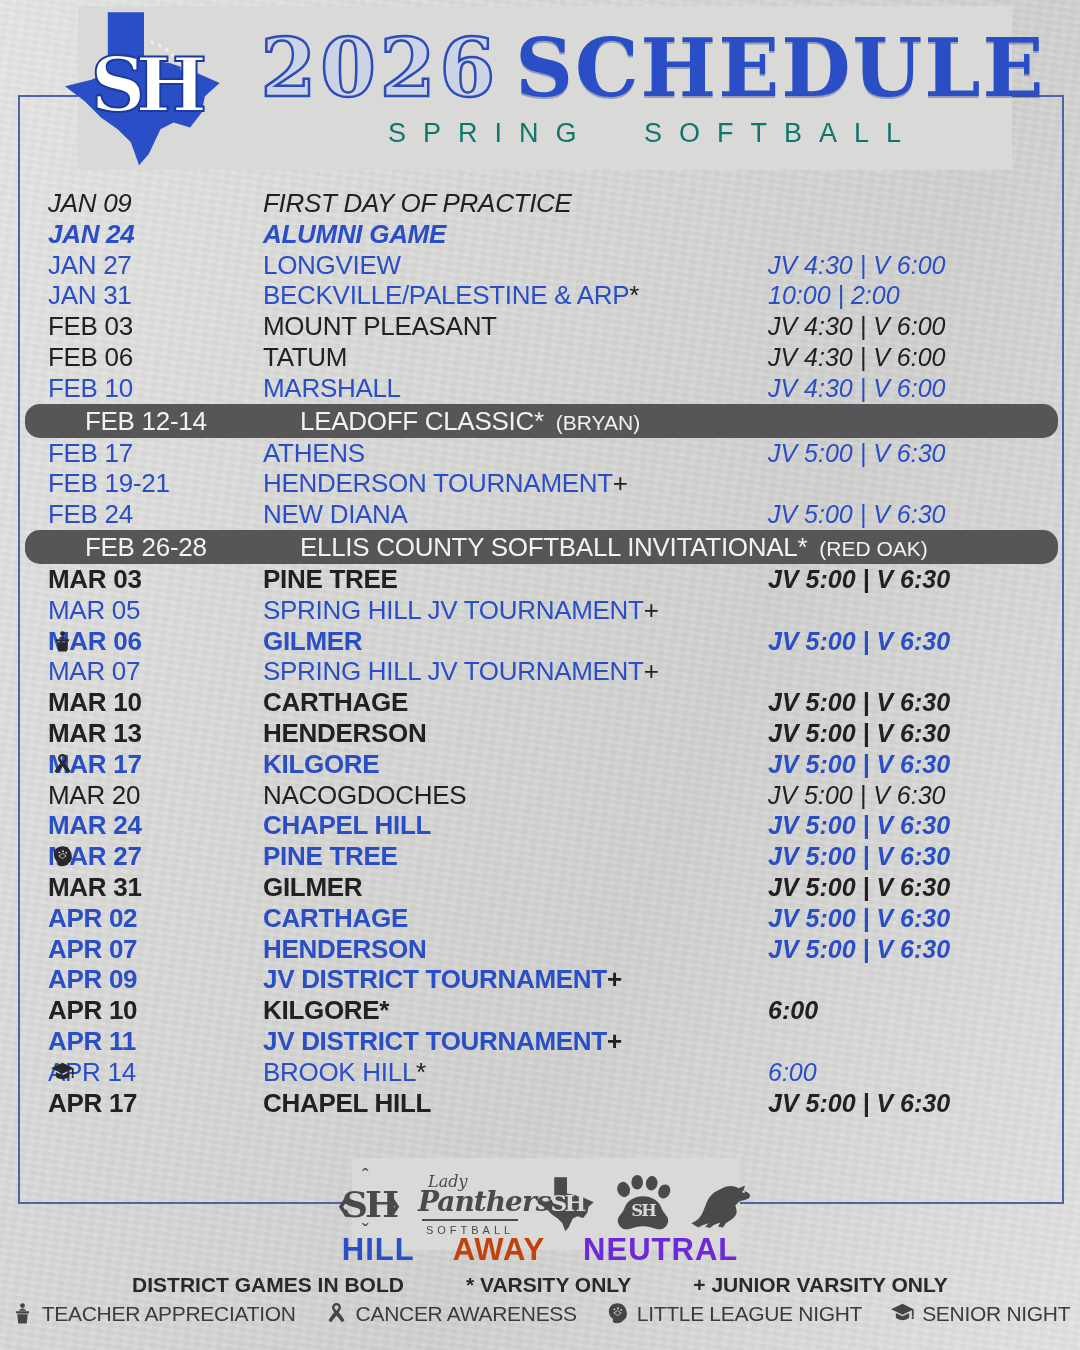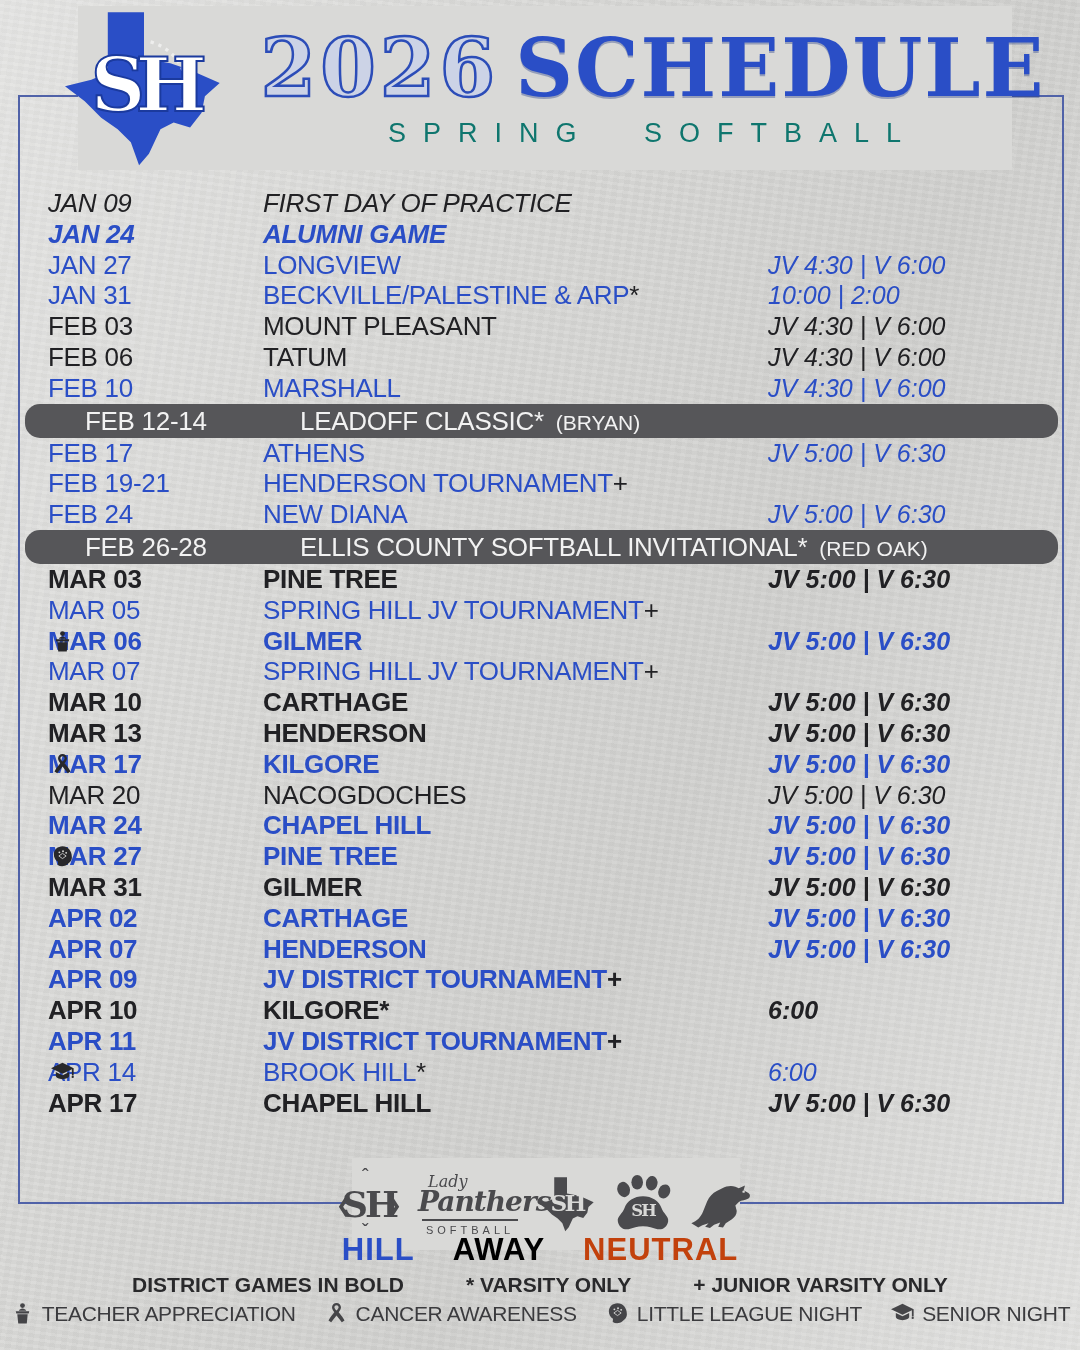--- a/index.html
+++ b/index.html
@@ -182,21 +182,21 @@
         </svg>
       </div>
       <div class="lg">
         <svg width="66" height="50" viewBox="0 0 96 64">
           <path fill="#4a4a4d" d="M2 60c8-3 14-9 17-17l6-15c3-7 8-12 14-15l8-4c6-3 13-4 19-2l5 2 9-4-2 7 7 4c3 2 3 6 0 8-4 3-10 2-14 5l-5 5 2 8c0 5-3 9-7 12l-9 6-4 6-7-1 3-6-9 3-6 5-7-2 5-5-9 3-6 3z"></path>
           <circle cx="78" cy="14" r="1.8" fill="#d9d9d7"></circle>
         </svg>
       </div>
     </div>
 
-    <div class="venue-legend" id="venueLegend"><span style="color: rgb(42, 78, 198);">HILL</span><span style="color: #000000; margin-top: 24px;">AWAY</span><span style="color: #c2410c;">NEUTRAL</span></div>
+    <div class="venue-legend" id="venueLegend"><span style="color: rgb(42, 78, 198);">HILL</span><span style="color: #c2410c; margin-top: 24px;">AWAY</span><span style="color: #6d28d9;">NEUTRAL</span></div>
     <div class="notes-legend" id="notesLegend"><span>DISTRICT GAMES IN BOLD</span><span>*  VARSITY ONLY</span><span>+  JUNIOR VARSITY ONLY</span></div>
     <div class="icons-legend" id="iconsLegend">
         <span class="item">
           <span class="ic"><svg viewBox="0 0 24 24" fill="currentColor">
               <circle cx="12" cy="4.4" r="2.3"></circle>
               <path d="M8.5 9.3c.5-1.3 1.9-2.2 3.5-2.2s3 .9 3.5 2.2z"></path>
               <path d="M5.5 9.9h13l-.6 2.1H6.1z"></path>
               <path d="M7 12.6h10l-.9 9H7.9z"></path>
             </svg></span>
           <span>TEACHER APPRECIATION</span>

